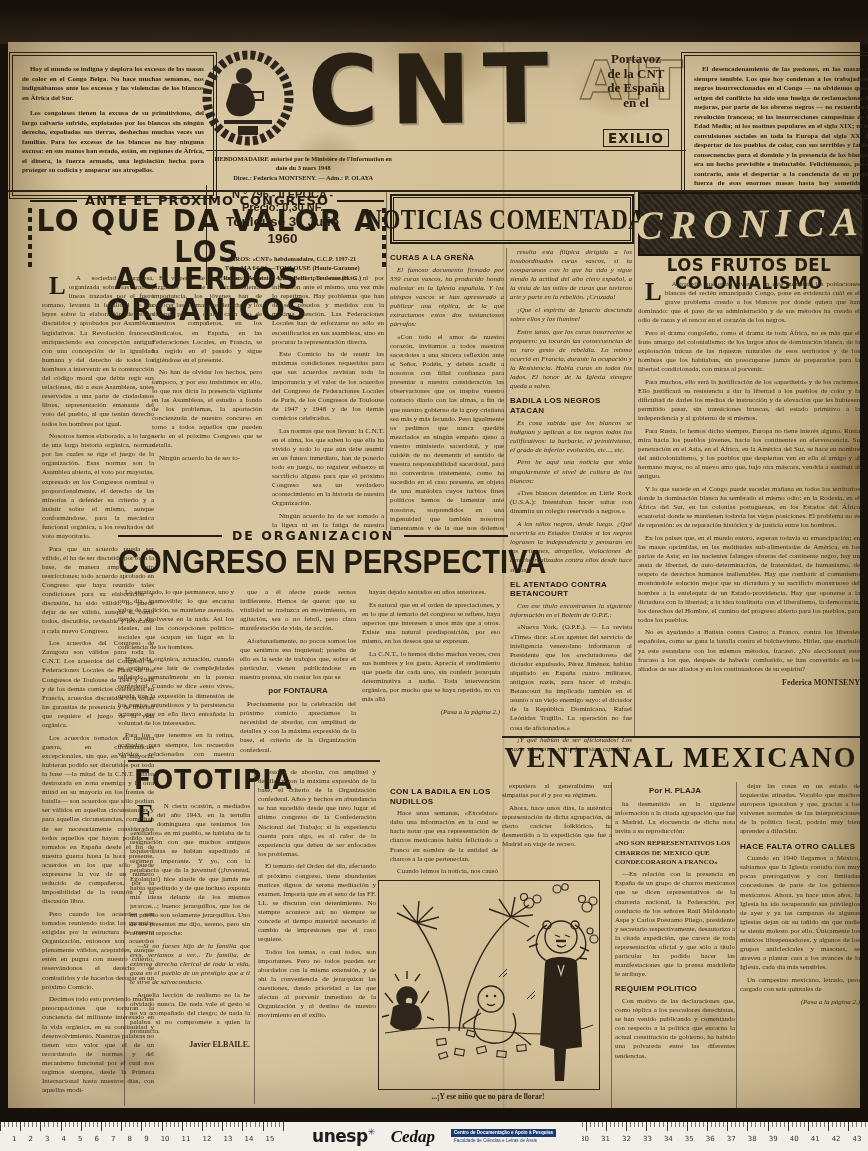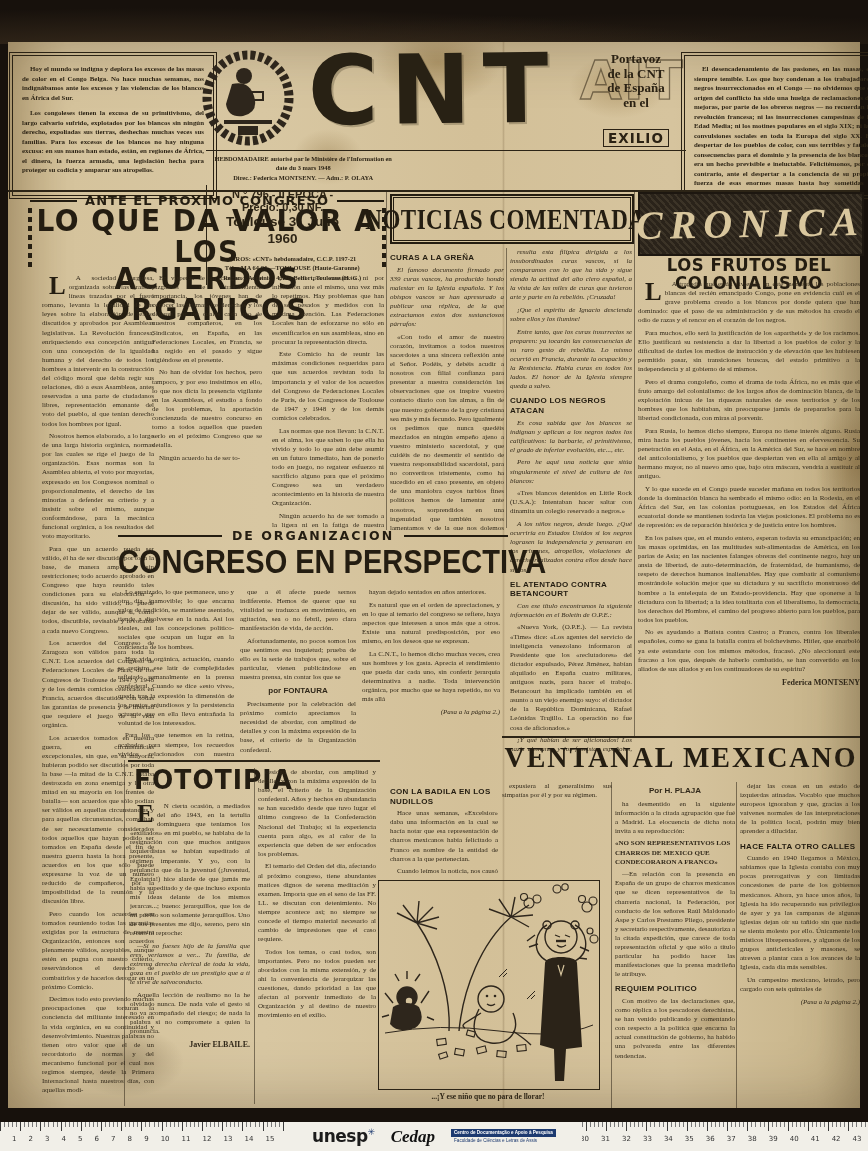--- a/index.html
+++ b/index.html
@@ -213,42 +213,42 @@
   </div>
   <div class="col" style="left:382px;top:206px;width:114px;height:282px;">
       <p class="sub">CURAS A LA GREÑA</p>
       <p class="i">El famoso documento firmado por 339 curas vascos, ha producido hondo malestar en la Iglesia española. Y los obispos vascos se han apresurado a publicar una réplica, de la que extractamos estos dos sustanciosos párrafos:</p>
       <p class="p">«Con todo el amor de nuestro corazón, invitamos a todos nuestros sacerdotes a una sincera reflexión ante el Señor. Podéis, y debéis acudir a nosotros con filial confianza para presentar a nuestra consideración las observaciones que os inspire vuestro contacto diario con las almas, a fin de que nuestro gobierno de la grey cristiana sea más y más fecundo. Pero igualmente os pedimos que nunca quedéis mezclados en ningún empeño ajeno a vuestro ministerio sacerdotal, y que cuidéis de no desmentir el sentido de vuestra responsabilidad sacerdotal, para no convertiros tristemente, como ha sucedido en el caso presente, en objeto de una maniobra cuyos turbios fines políticos hemos de lamentar ante nosotros, sorprendidos en una ingenuidad que también nosotros lamentamos y de la que nos dolemos muy honradamente. — Enrique, arzobispo de Pamplona; Jaime, obispo de San Sebastián; Pablo, obispo de Bilbao; Francisco, obispo de Vitoria.»</p>
     </div>
   <div class="col" style="left:502px;top:206px;width:122px;height:506px;">
       <p class="i">resulta esta filípica dirigida a los insubordinados curas vascos, si la comparamos con lo que ha sido y sigue siendo la actitud del alto clero español, a la vista de las miles de curas que tuvieron arte y parte en la rebelión. ¡Cruzada!</p>
       <p class="i">¡Que el espíritu de Ignacio descienda sobre ellos y los ilumine!</p>
       <p class="i">Entre tanto, que los curas insurrectos se preparen: ya tocarán las consecuencias de su raro gesto de rebeldía. Lo mismo ocurrió en Francia, durante la ocupación y la Resistencia. Había curas en todos los lados. El honor de la Iglesia siempre queda a salvo.</p>
-      <p class="sub">CUANDO LOS NEGROS ATACAN</p>
+      <p class="sub">BADILA LOS NEGROS ATACAN</p>
       <p class="i">Es cosa sabida que los blancos se indignan y aplican a los negros todos los calificativos: la barbarie, el primitivismo, el grado de inferior evolución, etc..., etc.</p>
       <p class="i">Pero he aquí una noticia que sitúa singularmente el nivel de cultura de los blancos:</p>
       <p class="p">«Tres blancos detenidos en Little Rock (U.S.A.): Intentaban hacer saltar con dinamita un colegio reservado a negros.»</p>
       <p class="i">A los niños negros, desde luego. ¿Qué ocurriría en Estados Unidos si los negros lograsen la independencia y pensaran en los crímenes, atropellos, violaciones de derecho realizados contra ellos desde hace siglos?</p>
       <p class="sub">EL ATENTADO CONTRA BETANCOURT</p>
       <p class="i">Con ese título encontramos la siguiente información en el Boletín de O.P.E.:</p>
       <p class="p">«Nueva York, (O.P.E.). — La revista «Time» dice: «Los agentes del servicio de inteligencia venezolano informaron al Presidente que los «reclutadores» del dictador expulsado, Pérez Jiménez, habían alquilado en España cuatro militares, antiguos nazis, para hacer el trabajo. Betancourt ha implicado también en el asunto a un viejo enemigo suyo: el dictador de la República Dominicana, Rafael Leónidas Trujillo. La operación no fue cosa de aficionados.»</p>
       <p class="i">¡Y qué habían de ser aficionados! Los nazis alemanes y los fascistas españoles, que desde tiempo se conocen, son técnicos en la materia. La Internacional negra se ayuda y colabora estrechamente.</p>
     </div>
   <div class="vrule" style="left:498px;top:206px;height:280px;"></div>
 
   <div class="vrule" style="left:626px;top:150px;height:546px;"></div>
 
   <div class="cronica-banner" style="left:630px;top:150px;width:222px;height:60px;">
     <span>CRONICA</span>
   </div>
   <div class="cronica-sub" style="left:630px;top:216px;width:222px;">LOS FRUTOS DEL COLONIALISMO</div>
   <div class="col" style="left:630px;top:238px;width:222px;height:420px;">
       <p class="drop">LA tragedia que están viviendo en este momento las poblaciones blancas del recién emancipado Congo, pone en evidencia cuál es el grave problema creado a los blancos por donde quiera que han dominado: que el paso de su administración y de sus métodos ha creado el odio de razas y el rencor en el corazón de los negros.</p>
+      <p class="p">Pero el drama congoleño, como el drama de toda África, no es más que el fruto amargo del colonialismo: de los largos años de dominación blanca, de la explotación inicua de las riquezas naturales de esos territorios y de los hombres que los habitaban, sin preocuparse jamás de prepararlos para la libertad condicionada, con miras al porvenir.</p>
       <p class="p">Para muchos, ello será la justificación de los «apartheid» y de los racismos. Ello justificará su resistencia a dar la libertad a los pueblos de color y la dificultad de darles los medios de instrucción y de elevación que les hubiesen permitido pasar, sin transiciones bruscas, del estado primitivo a la independencia y al gobierno de sí mismos.</p>
-      <p class="p">Pero el drama congoleño, como el drama de toda África, no es más que el fruto amargo del colonialismo: de los largos años de dominación blanca, de la explotación inicua de las riquezas naturales de esos territorios y de los hombres que los habitaban, sin preocuparse jamás de prepararlos para la libertad condicionada, con miras al porvenir.</p>
       <p class="p">Para Rusia, lo hemos dicho siempre, Europa no tiene interés alguno. Rusia mira hacia los pueblos jóvenes, hacia los continentes en efervescencia. Su penetración en el Asia, en el África, en la América del Sur, se hace en nombre del anticolonialismo, y los pueblos que despiertan ven en ella al amigo y al hermano mayor, no al nuevo amo que, bajo otra máscara, vendría a sustituir al antiguo.</p>
       <p class="p">Y lo que sucede en el Congo puede suceder mañana en todos los territorios donde la dominación blanca ha sembrado el mismo odio: en la Rodesia, en el África del Sur, en las colonias portuguesas, en los Estados del África ecuatorial donde se mantienen todavía las viejas posiciones. El problema no es de represión: es de reparación histórica y de justicia entre los hombres.</p>
       <p class="p">En los países que, en el mundo entero, esperan todavía su emancipación; en las masas oprimidas, en las multitudes sub-alimentadas de América, en los parias de Asia; en las nacientes falanges obreras del continente negro, hay un ansia de libertad, de auto-determinación, de fraternidad, de humanismo, de respeto de derechos humanos inalienables. Hay que combatir al comunismo mostrándole solución mejor que su dictadura y su sacrificio monstruoso del hombre a la entelequia de un Estado-providencia. Hay que oponerse a la dictadura con la libertad; a la idea totalitaria con el liberalismo, la democracia, los derechos del Hombre, el camino del progreso abierto para los pueblos, para todos los pueblos.</p>
       <p class="p">No es ayudando a Batista contra Castro; a Franco, contra los liberales españoles, como se gana la batalla contra el bolchevismo. Hitler, que enarboló ya este estandarte con los mismos métodos, fracasó. ¿No aleccionará este fracaso a los que, después de haberlo combatido, se han convertido en los aliados de sus aliados y en los continuadores de su espíritu?</p>
       <p class="sig">Federica MONTSENY</p>
     </div>
 
   <div class="sec-kicker" style="left:110px;top:488px;width:390px;">
     <span class="bar"></span>
     <span>DE ORGANIZACION</span>
@@ -345,20 +345,21 @@
 
   <div class="hrule" style="left:494px;top:694px;width:358px;height:1.5px;"></div>
   <div class="ventanal-hl" style="left:494px;top:702px;width:358px;">VENTANAL MEXICANO</div>
   <div class="col" style="left:382px;top:740px;width:108px;height:96px;">
       <p class="sub">CON LA BADILA EN LOS NUDILLOS</p>
       <p class="p">Hace unas semanas, «Excelsior» daba una información en la cual se hacía notar que esa representación de charros mexicanos había felicitado a Franco en nombre de la entidad de charros a la que pertenecían.</p>
       <p class="p">Cuando leímos la noticia, nos causó cierta extrañeza, dado que dicha entidad no tiene ningún carácter político.</p>
     </div>
   <div class="col" style="left:494px;top:740px;width:110px;height:96px;">
       <p class="p">expusiera al generalísimo sus simpatías por él y por su régimen.</p>
+      <p class="p">Ahora, hace unos días, la auténtica representación de dicha agrupación, de cierto carácter folklórico, ha desmentido a la expedición que fué a Madrid en viaje de recreo.</p>
     </div>
   <div class="col" style="left:607px;top:740px;width:120px;height:326px;">
       <p class="by">Por H. PLAJA</p>
       <p class="p">ha desmentido en la siguiente información a la citada agrupación que fué a Madrid. La elocuencia de dicha nota invita a su reproducción:</p>
       <p class="q">«NO SON REPRESENTATIVOS LOS CHARROS DE MEXICO QUE CONDECORARON A FRANCO»</p>
       <p class="p">—En relación con la presencia en España de un grupo de charros mexicanos que se dicen representativos de la charrería nacional, la Federación, por conducto de los señores Raúl Maldonado Aspe y Carlos Prestamo Pliego, presidente y secretario respectivamente, desautoriza a la citada expedición, que carece de toda representación oficial y que sólo a título particular ha podido hacer las manifestaciones que la prensa madrileña le atribuye.</p>
       <p class="sub">REQUIEM POLITICO</p>
       <p class="p">Con motivo de las declaraciones que, como réplica a los pescadores derechistas, se han venido publicando y comentando con respecto a la política que encarna la actual constitución de gobierno, ha habido una polvareda entre las diferentes tendencias.</p>
     </div>
   <div class="col" style="left:732px;top:740px;width:120px;height:326px;">

